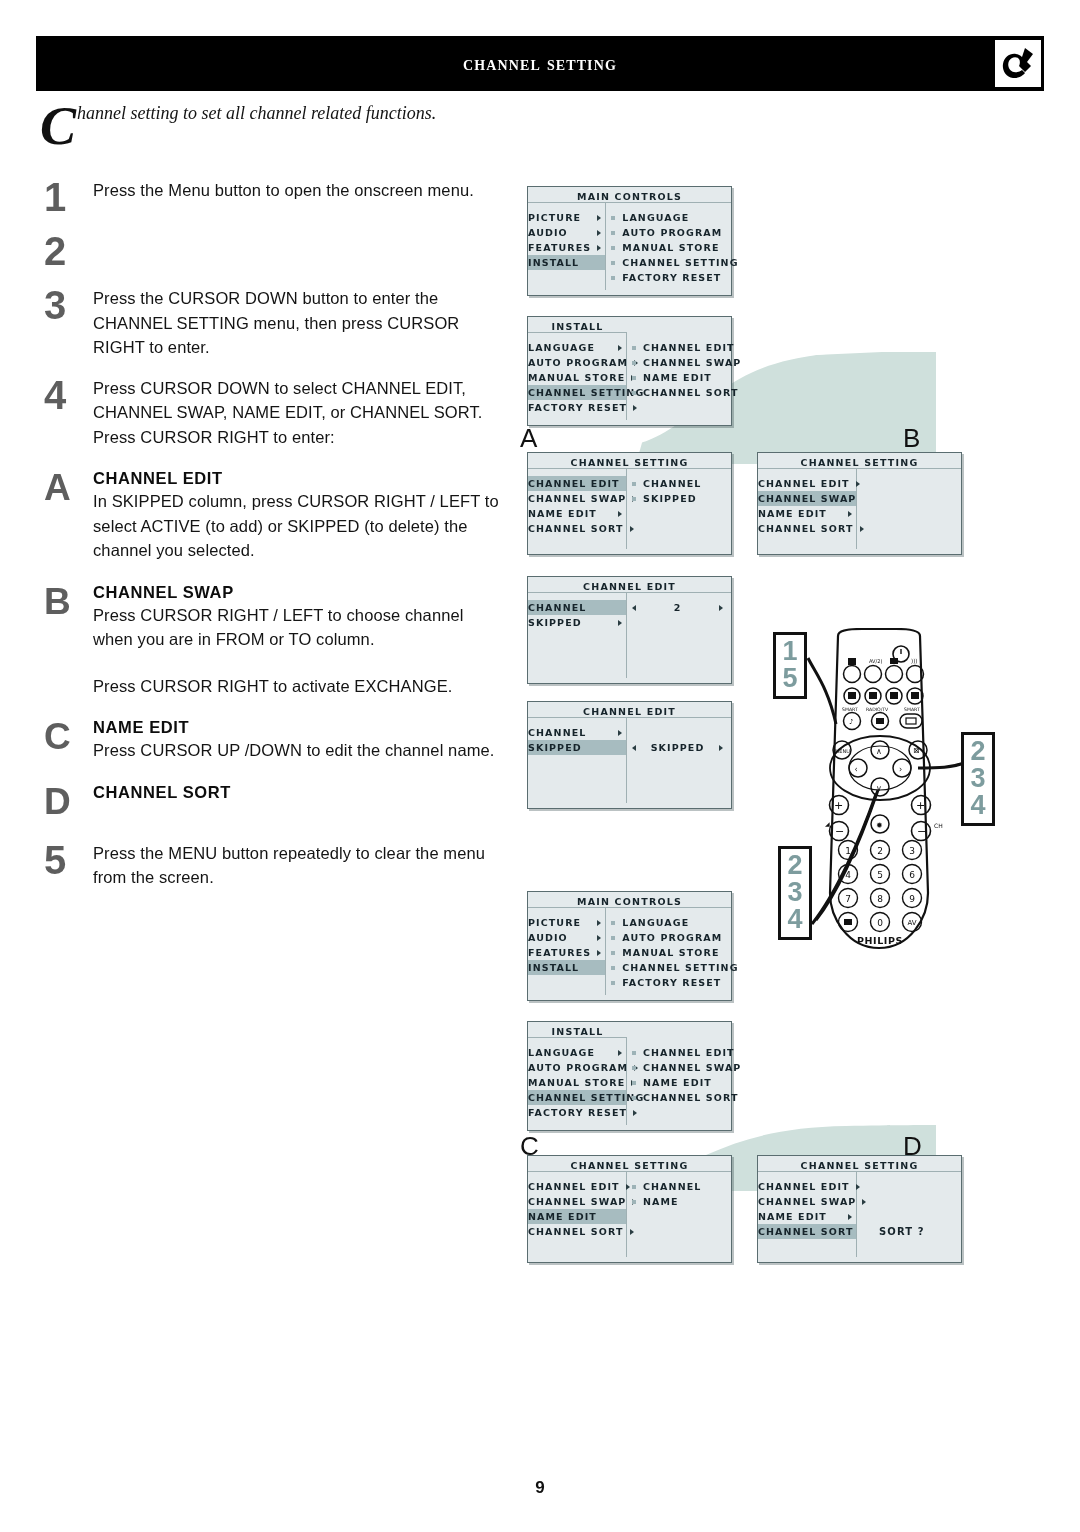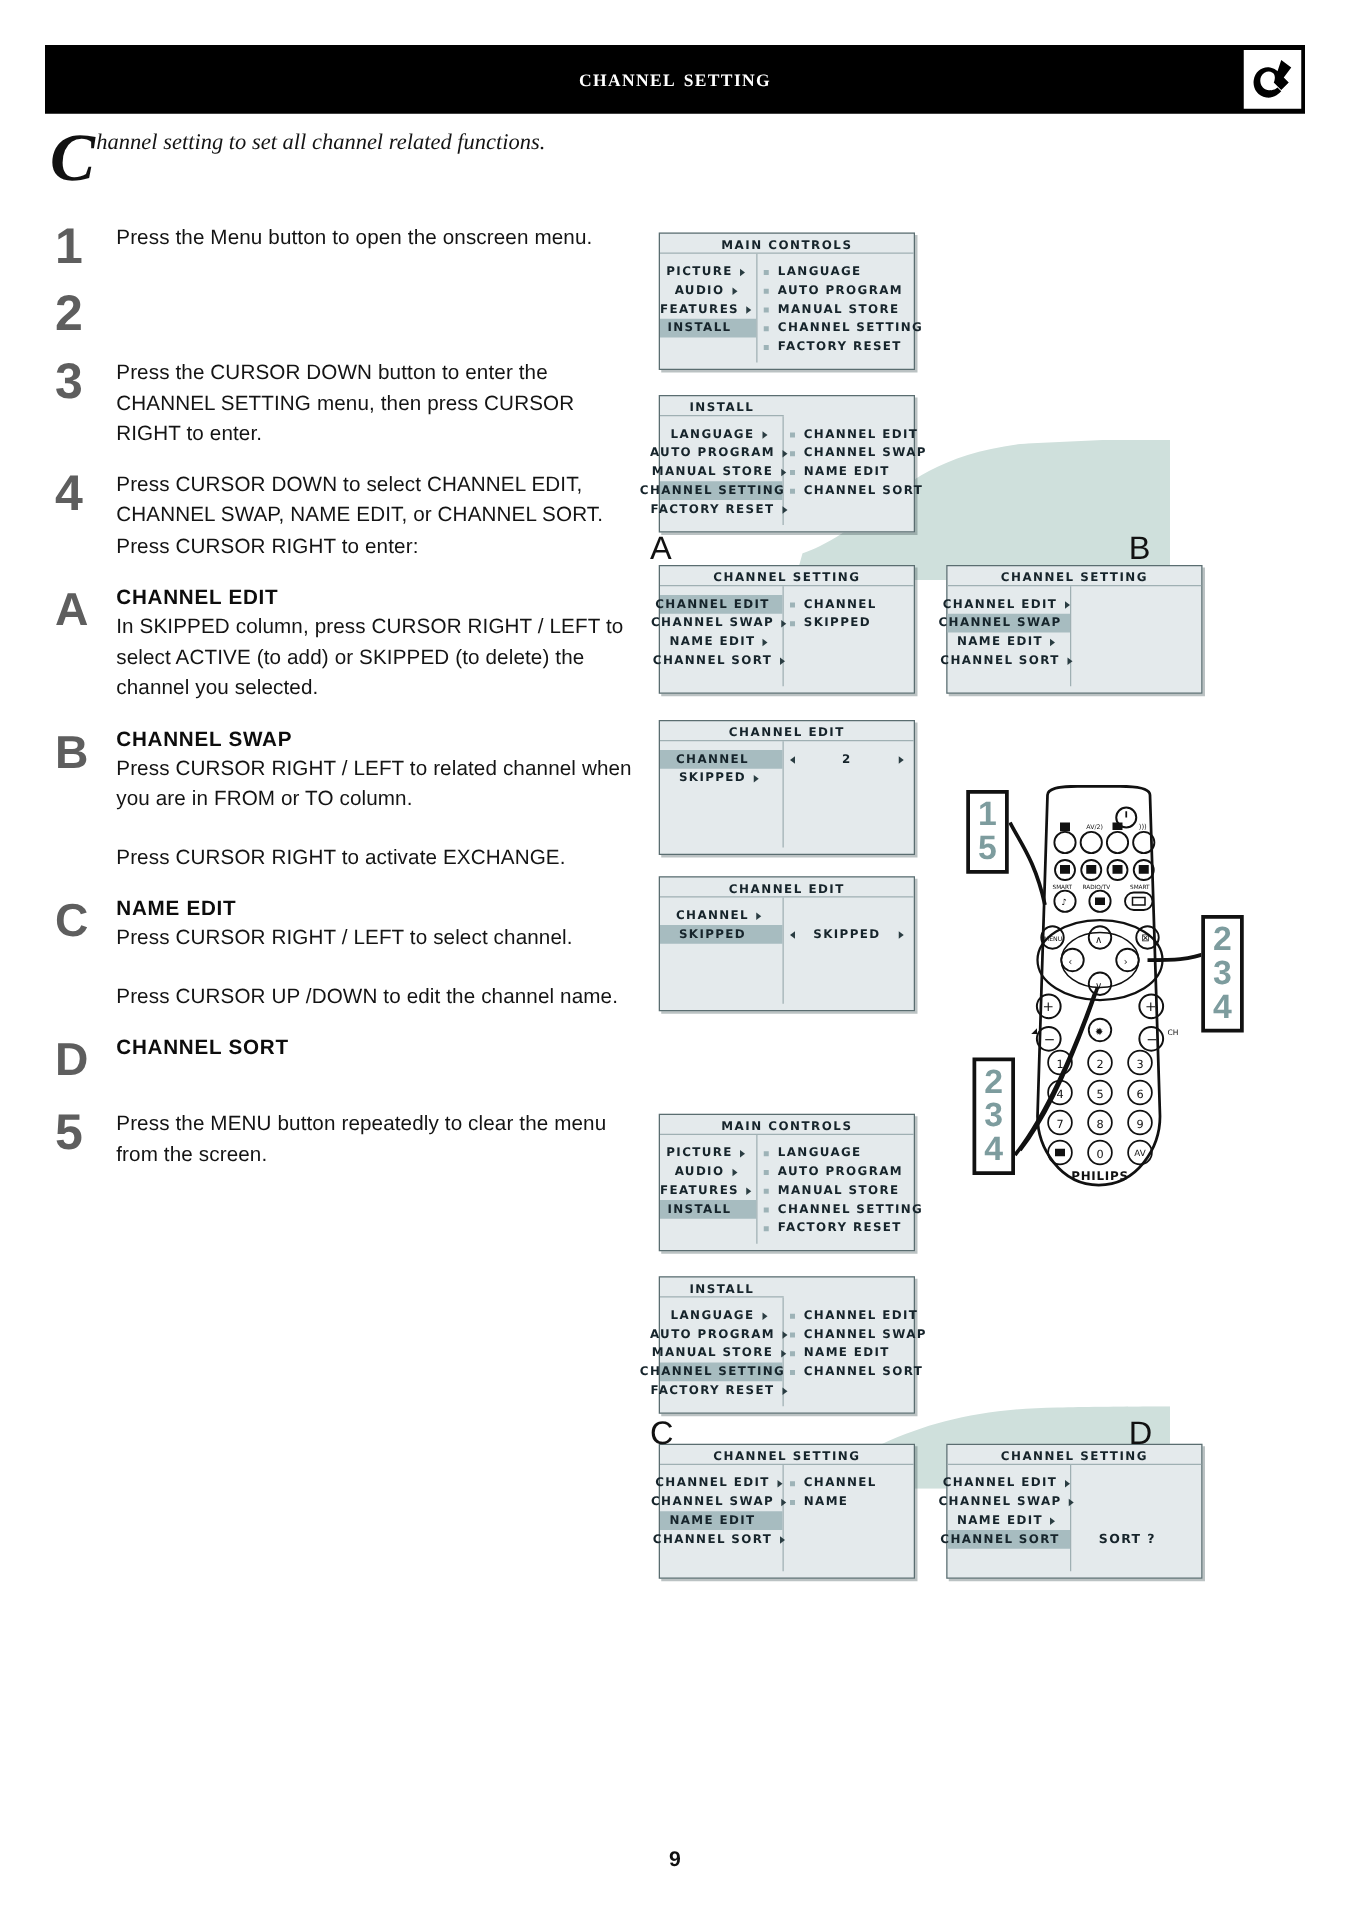--- a/index.html
+++ b/index.html
@@ -133,21 +133,21 @@
 
   .osd-row {
     display: flex; align-items: center;
     height: 15px;
     font-size: 9.5px;
     font-weight: bold;
     letter-spacing: 1.1px;
     color: #16242b;
     white-space: nowrap;
   }
-  .osd-left .osd-row { justify-content: center; padding-right: 4px; }
+  .osd-left .osd-row { justify-content: space-between; padding-right: 4px; }
   .osd-left .osd-row .lbl { text-align: right; }
   .osd-left .osd-row.hl { background: #a7bcc0; }
   .osd-right .osd-row { justify-content: flex-start; padding-left: 5px; }
   .osd-right .osd-row .bullet {
     display: inline-block; width: 4px; height: 4px;
     background: #9db3b7; margin-right: 7px; flex: 0 0 4px;
   }
   .arrow-r {
     display: inline-block;
     width: 0; height: 0;
@@ -264,30 +264,29 @@
       <div class="step-body">
         <div class="sec-head">CHANNEL EDIT</div>
         <div class="step-text">In SKIPPED column, press CURSOR RIGHT / LEFT to select ACTIVE (to add) or SKIPPED (to delete) the channel you selected.</div>
       </div>
     </div>
 
     <div class="step letter" style="margin-top:20px;">
       <div class="step-num">B</div>
       <div class="step-body">
         <div class="sec-head">CHANNEL SWAP</div>
-        <div class="step-text">Press CURSOR RIGHT / LEFT to related channel when you are in FROM or TO column.</div>
+        <div class="step-text">Press CURSOR RIGHT / LEFT to choose channel when you are in FROM or TO column.</div>
         <div class="step-text">Press CURSOR RIGHT to activate EXCHANGE.</div>
       </div>
     </div>
 
     <div class="step letter" style="margin-top:20px;">
       <div class="step-num">C</div>
       <div class="step-body">
         <div class="sec-head">NAME EDIT</div>
-        <div class="step-text">Press CURSOR RIGHT / LEFT to select channel.</div>
         <div class="step-text">Press CURSOR UP /DOWN to edit the channel name.</div>
       </div>
     </div>
 
     <div class="step letter" style="margin-top:20px;">
       <div class="step-num">D</div>
       <div class="step-body">
         <div class="sec-head">CHANNEL SORT</div>
       </div>
     </div>

